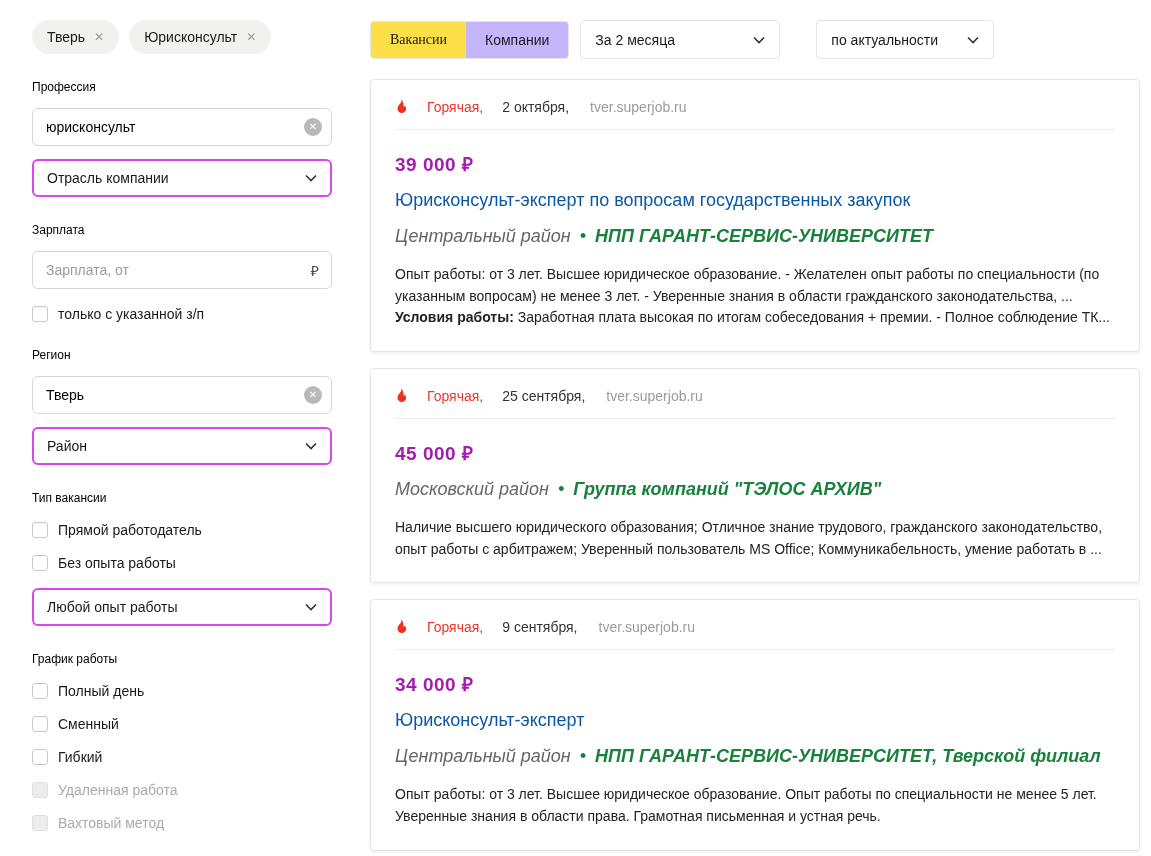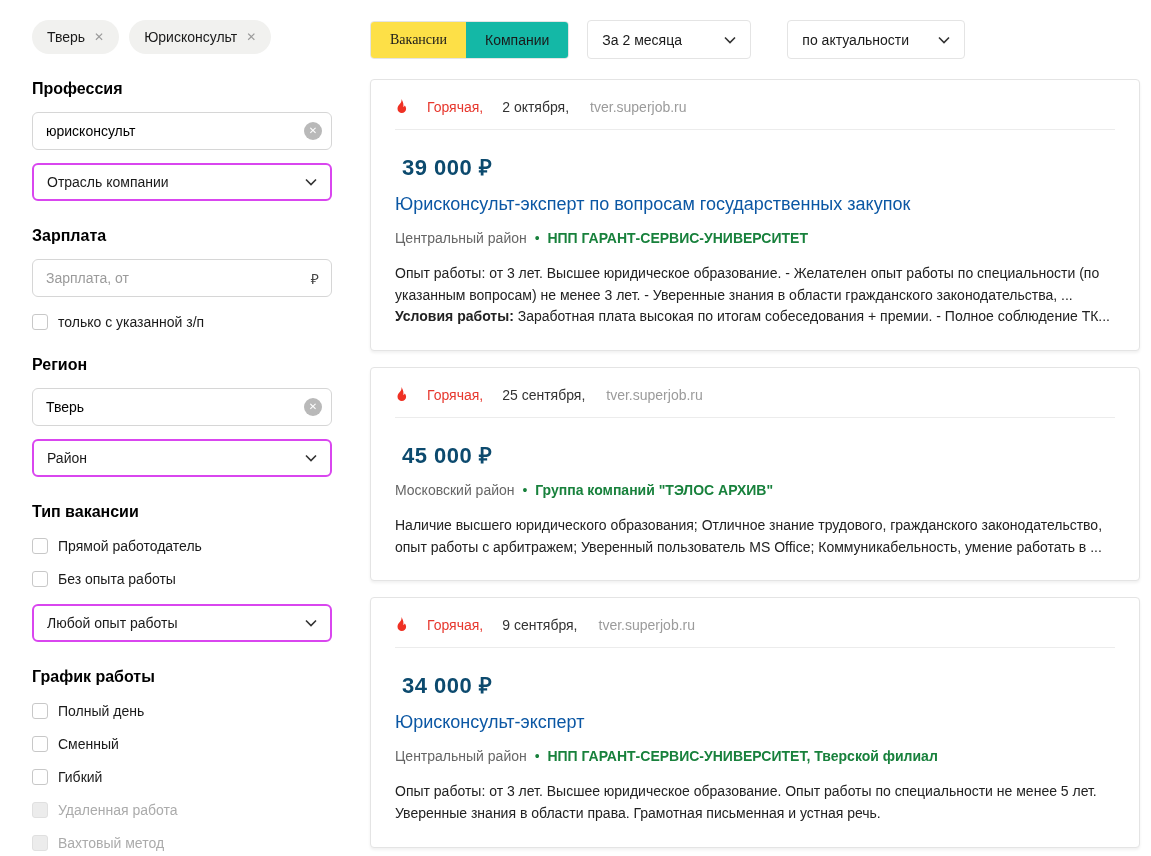--- a/index.html
+++ b/index.html
@@ -6,21 +6,21 @@
   html, body { width: 1151px; height: 856px; overflow: hidden; background: #fff;
     font-family: "Liberation Sans", sans-serif; color: #1a1a1a; }
   .page { display: flex; padding: 20px 11px 0 32px; }
 
   
   .sidebar { width: 300px; flex: 0 0 300px; }
   .chips { display: flex; gap: 10px; margin-bottom: 26px; }
   .chip { display: inline-flex; align-items: center; gap: 9px; background: #f1f1ef;
     border-radius: 18px; padding: 9px 15px; font-size: 14px; cursor: pointer; }
   .chip-x { color: #9a9a9a; font-size: 12px; line-height: 1; }
-  .sb-heading { font-size: 16px; font-weight: bold; margin: 26px 0 14px; color: #000; }
+  .sb-heading { font-size: 12px; font-weight: normal; margin: 26px 0 14px; color: #000; }
   .sb-heading:first-of-type { margin-top: 0; }
   .field { position: relative; margin-bottom: 13px; }
   .field input { width: 100%; height: 38px; border: 1px solid #d6d6d6; border-radius: 6px;
     padding: 0 36px 0 13px; font-size: 14px; font-family: inherit; color: #000; outline: none; }
   .field input::placeholder { color: #9b9b9b; }
   .clear-btn { position: absolute; right: 10px; top: 10px; width: 18px; height: 18px;
     border-radius: 50%; background: #b9b9b9; color: #fff; font-size: 10px; line-height: 18px;
     text-align: center; border: none; cursor: pointer; padding: 0; }
   .rub-suffix { position: absolute; right: 13px; top: 10px; color: #444; font-size: 14px; }
   .select { display: flex; align-items: center; justify-content: space-between; height: 38px;
@@ -30,39 +30,39 @@
   .cb-row { display: flex; align-items: center; gap: 10px; font-size: 14px; margin: 17px 0; cursor: pointer; }
   .cb-box { width: 16px; height: 16px; border: 1px solid #c8c8c8; border-radius: 3px;
     background: #fff; flex: 0 0 auto; }
   .cb-row.disabled { color: #ababab; cursor: default; }
   .cb-row.disabled .cb-box { background: #ececec; border-color: #e0e0e0; }
 
   
   .main { flex: 1; margin-left: 38px; }
   .toolbar { display: flex; align-items: center; margin-bottom: 20px; }
   .tabs { display: flex; border: 1px solid #e4e4e4; border-radius: 4px; overflow: hidden; }
-  .tab { padding: 10px 19px; font-size: 14px; cursor: pointer; background: #14b8a6; }
+  .tab { padding: 10px 19px; font-size: 14px; cursor: pointer; background: #c4b5fd; }
   .tab.active { background: #fde047; font-family: Liberation Serif, serif; }
   .tb-select { display: flex; align-items: center; justify-content: space-between; height: 39px;
     border: 1px solid #e4e4e4; border-radius: 4px; padding: 0 14px; font-size: 14px;
     cursor: pointer; background: #fff; }
-  .tb-select.period { width: 164px; margin-left: 18px; }
+  .tb-select.period { width: 200px; margin-left: 11px; }
   .tb-select.sort { width: 178px; margin-left: 36px; }
 
   .card { border: 1px solid #e4e4e4; border-radius: 4px; padding: 19px 24px 22px;
     margin-bottom: 16px; box-shadow: 0 2px 3px rgba(0,0,0,0.06); background: #fff; }
   .meta { display: flex; align-items: center; font-size: 14px; gap: 17px; }
   .flame { margin-right: 2px; display: inline-flex; }
   .hot { color: #e7372d; }
   .m-date { color: #333; margin-left: 2px; }
   .m-src { color: #9b9b9b; margin-left: 4px; }
   .card-divider { border: none; border-top: 1px solid #ececec; margin: 14px 0 0; }
-  .price { font-size: 22px; font-weight: bold; color: #0c4a6e; margin: 21px 7px 13px; letter-spacing: .5px; }
+  .price { font-size: 19px; font-weight: bold; color: #a21caf; margin: 21px 0 13px; letter-spacing: .5px; }
   .v-title { font-size: 18px; color: #0b57a4; cursor: pointer; margin-bottom: 15px; font-weight: 400; }
-  .firm-line { font-size: 14px; margin-bottom: 17px; }
+  .firm-line { font-size: 18px; margin-bottom: 17px; font-style: italic; }
   .district { color: #666; }
   .dot-sep { color: #18813c; margin: 0 4px; }
   .company { color: #18813c; font-weight: bold; cursor: pointer; }
   .desc { font-size: 14px; line-height: 1.55; color: #222; max-width: 730px; }
   .desc b { font-weight: bold; }
 </style>
 </head>
 <body>
 
 <div class="page">

